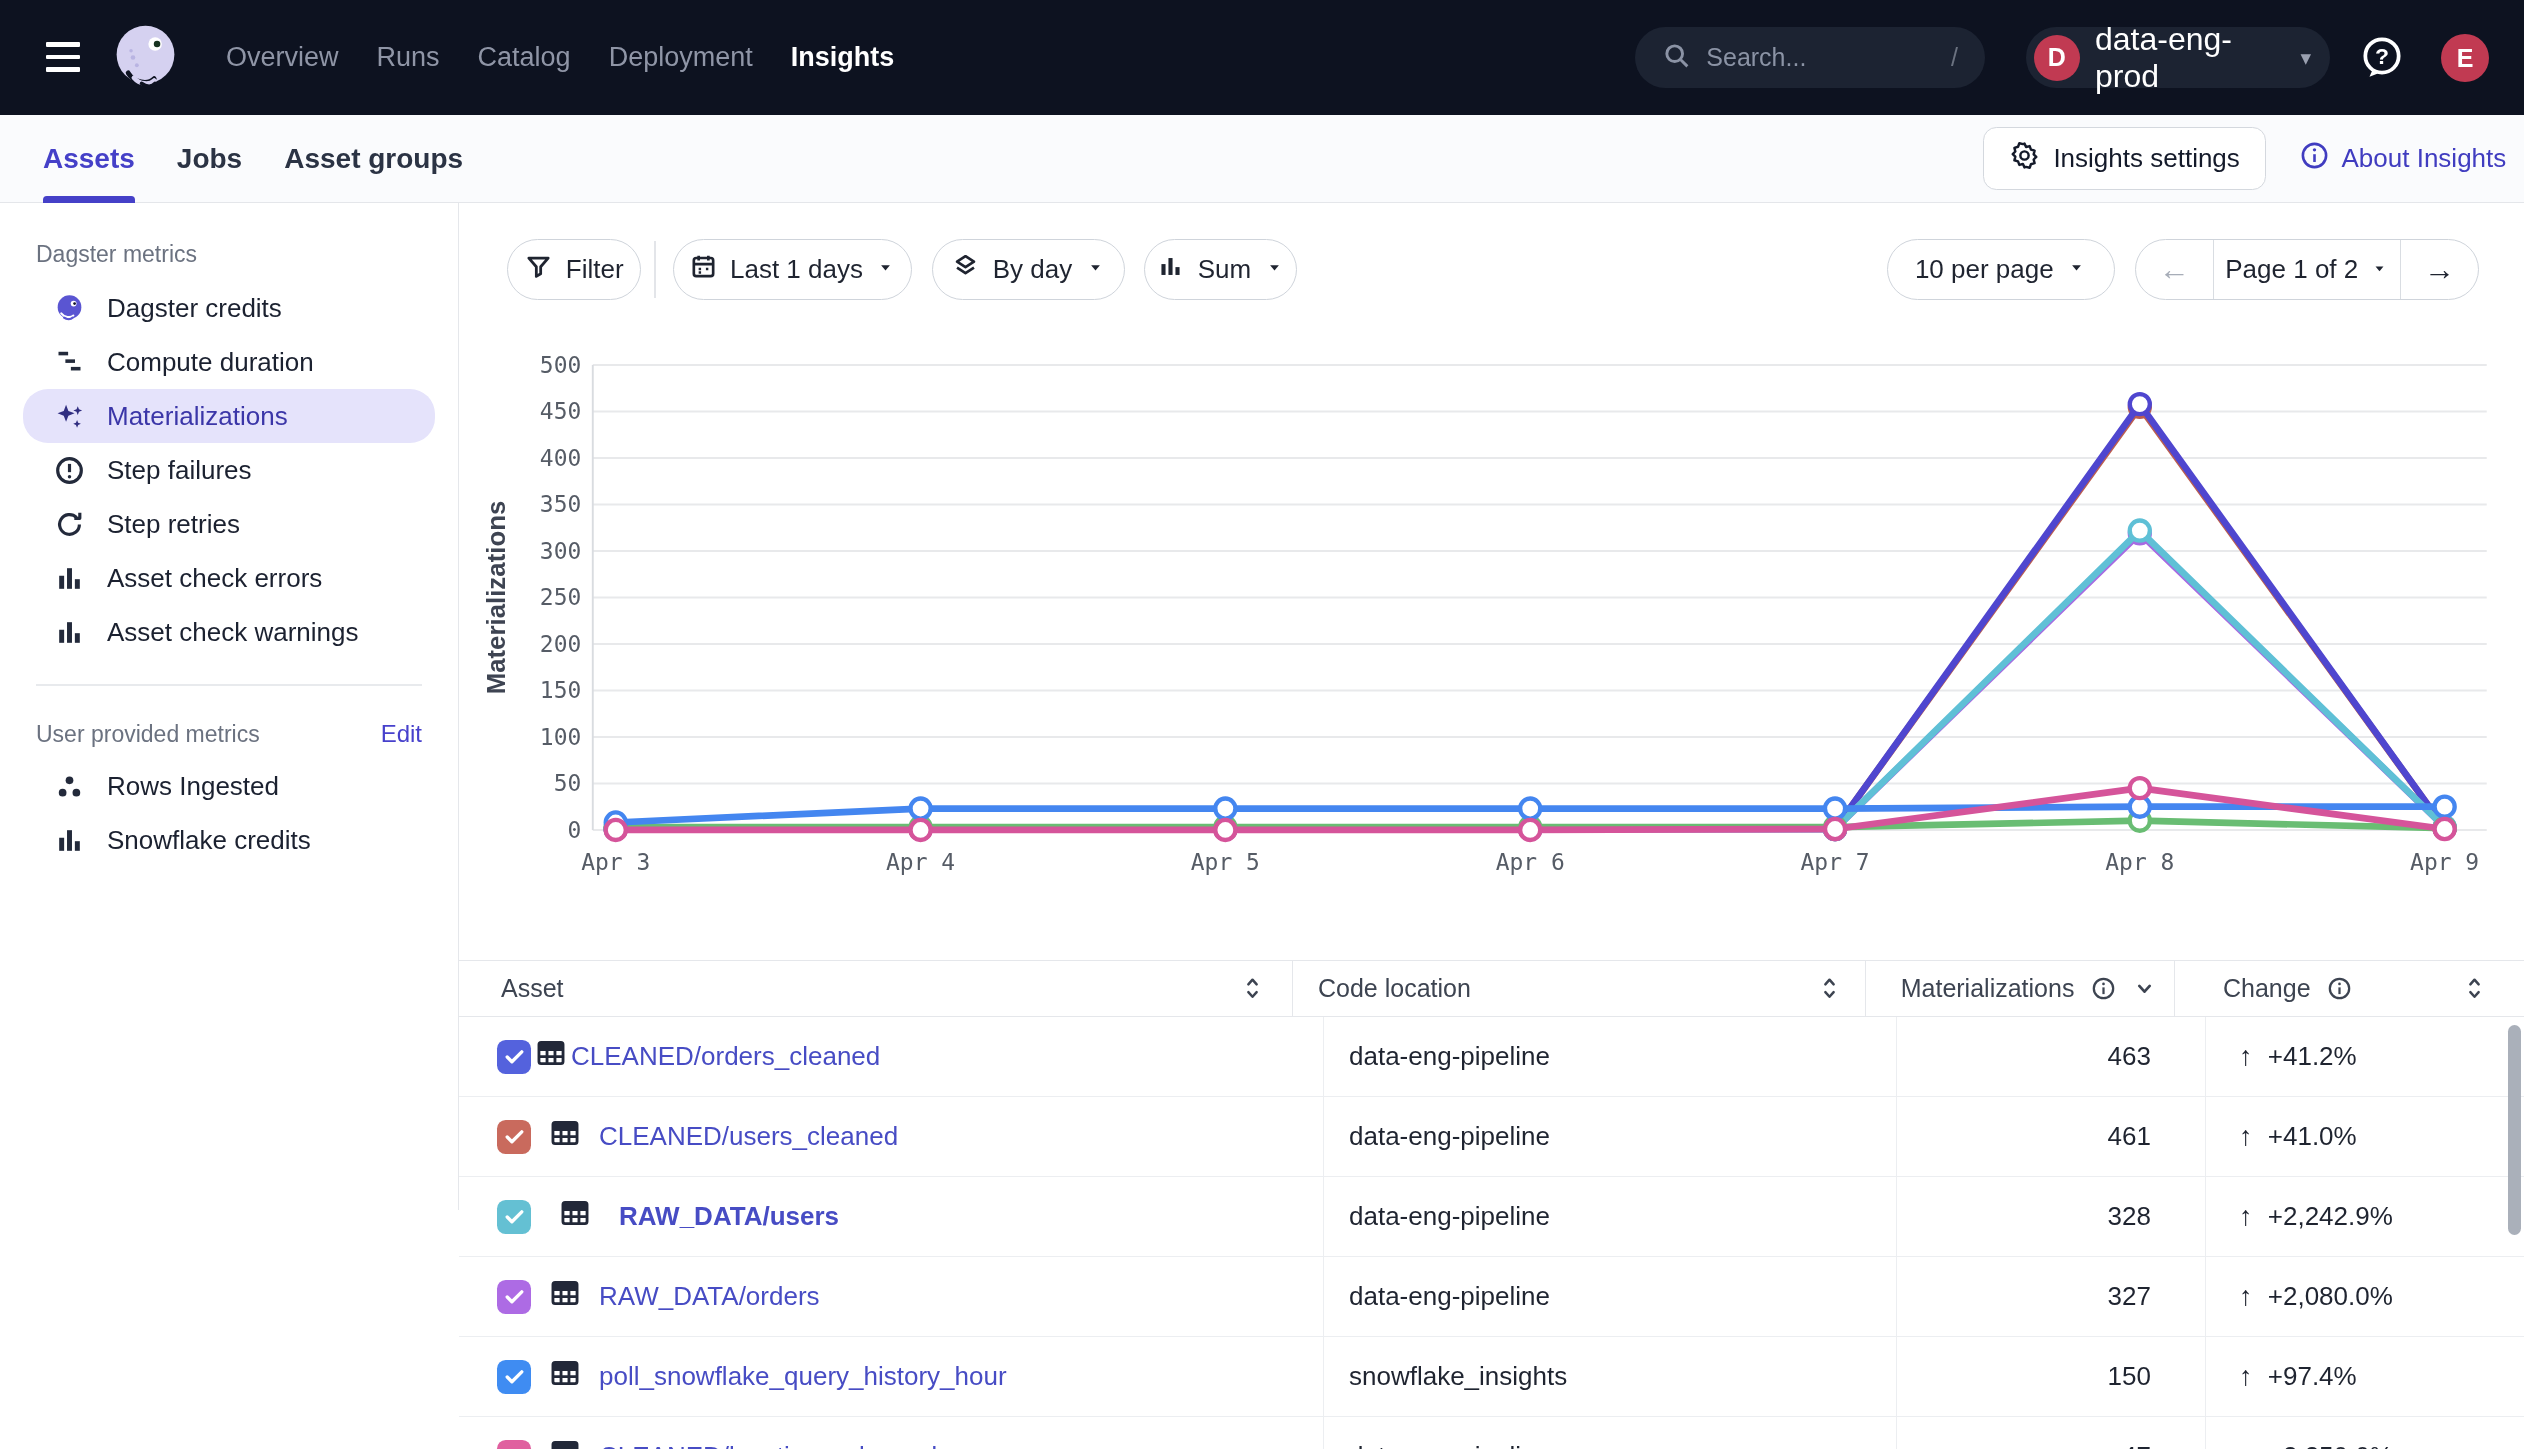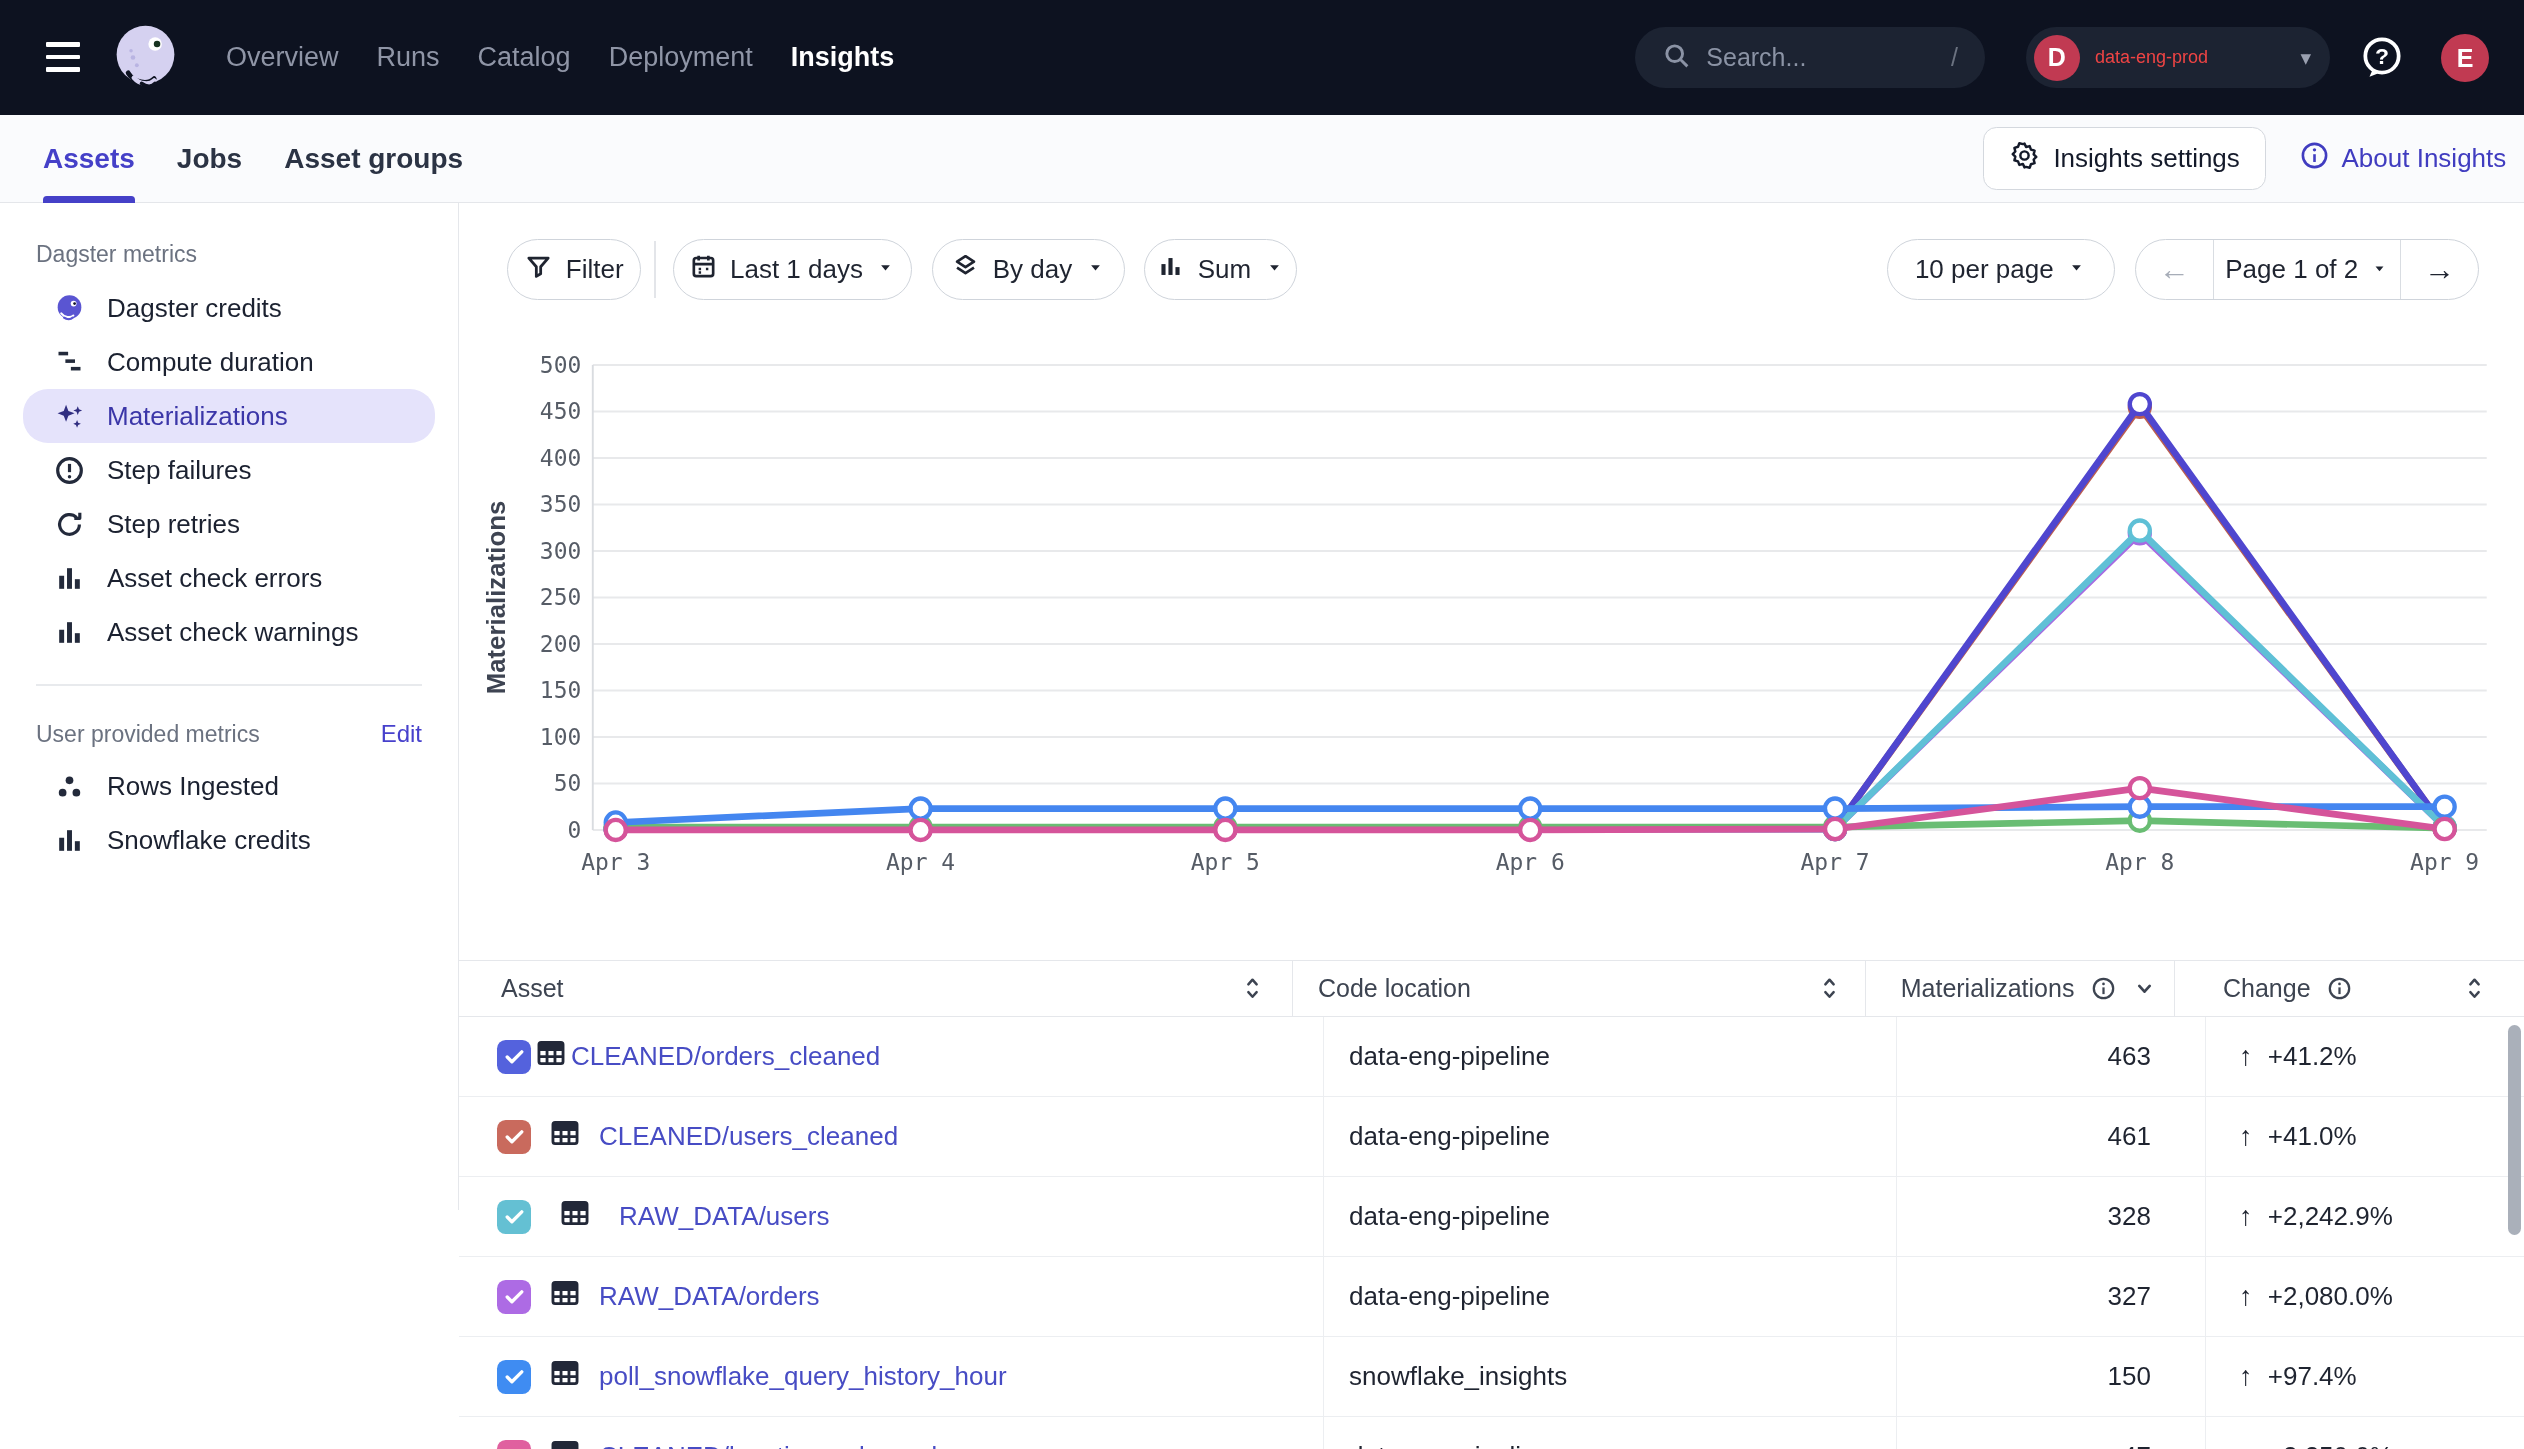--- a/index.html
+++ b/index.html
@@ -13,21 +13,21 @@
   .hamburger span{display:block;width:34px;height:4.8px;background:#fff;border-radius:1px;}
   .brand{position:absolute;left:107px;top:19px;width:77px;height:77px;}
   .navlinks{position:absolute;left:226px;top:0;height:115px;display:flex;align-items:center;gap:38px;}
   .navlink{font-size:27px;color:#8f95a6;font-weight:500;cursor:pointer;}
   .navlink.active{color:#ffffff;font-weight:600;}
   .searchbox{position:absolute;left:1635px;top:27px;width:350px;height:61px;background:#1c2332;border-radius:31px;display:flex;align-items:center;padding:0 27px;box-sizing:border-box;gap:15.3px;}
   .searchbox .ph{font-size:25px;color:#8b93a5;flex:1;}
   .searchbox .slash{font-size:25px;color:#6b7280;}
   .orgpill{position:absolute;left:2026px;top:27px;width:304px;height:61px;background:#1c2332;border-radius:31px;display:flex;align-items:center;padding:0 19px 0 7.7px;box-sizing:border-box;gap:15.3px;}
   .orgdot{width:46px;height:46px;border-radius:50%;background:#c13a52;color:#fff;font-size:25px;font-weight:600;display:flex;align-items:center;justify-content:center;}
-  .orgname{font-size:18px;color:#ef4444;font-weight:500;flex:1;}
+  .orgname{font-size:32px;color:#ffffff;font-weight:500;flex:1;}
   .orgchev{color:#9aa0b0;font-size:21px;}
   .helpicon{position:absolute;left:2355px;top:31px;width:54px;height:54px;display:flex;align-items:center;justify-content:center;}
   .avatar{position:absolute;left:2441px;top:34px;width:48px;height:48px;border-radius:50%;background:#c13a52;color:#fff;font-size:25px;font-weight:600;display:flex;align-items:center;justify-content:center;}
 
   
   .tabbar{position:absolute;left:0;top:115px;width:2525px;height:88px;background:#fafbfd;border-bottom:1.9px solid #e4e6ea;box-sizing:border-box;}
   .tabs{position:absolute;left:43px;top:0;height:88px;display:flex;gap:42px;}
   .tab{position:relative;height:88px;display:flex;align-items:center;font-size:28px;font-weight:600;color:#2b3344;cursor:pointer;}
   .tab.active{color:#4540c8;}
   .tab.active::after{content:"";position:absolute;left:0;right:0;bottom:0;height:6.7px;background:#4540c8;border-radius:3.8px 3.8px 0 0;}
@@ -519,21 +519,21 @@
           </div>
      <div class="td num">
             <span>461</span>
           </div>
      <div class="td changecell">
        <span class="uparrow">↑</span>
        <span>+41.0%</span>
      </div>
         </div>
         <div class="trow">
-          <div class="td" style="padding-left:38px;gap:27px;">
+          <div class="td" style="padding-left:38px;gap:27px;font-weight:bold;">
        <span class="checkbox" style="background:#64c0d3;">
               <svg width="25" height="25" viewBox="0 0 24 24" fill="none" stroke="#fff" stroke-width="3.2" stroke-linecap="round" stroke-linejoin="round">
                 <path d="M5 12.5l4.5 4.5L19 7.5"></path>
               </svg>
             </span>
        <span><svg width="34" height="34" viewBox="0 0 24 24" fill="none" stroke="#222838" stroke-width="2">
                 <rect x="3.5" y="4.5" width="17" height="15" rx="1.5"></rect>
                 <path d="M3.5 9.5h17M3.5 14.5h17M9.2 9.5v10M14.8 9.5v10"></path>
                 <rect x="3.5" y="4.5" width="17" height="5" fill="#222838" stroke="none" rx="1.5"></rect>
               </svg></span>

